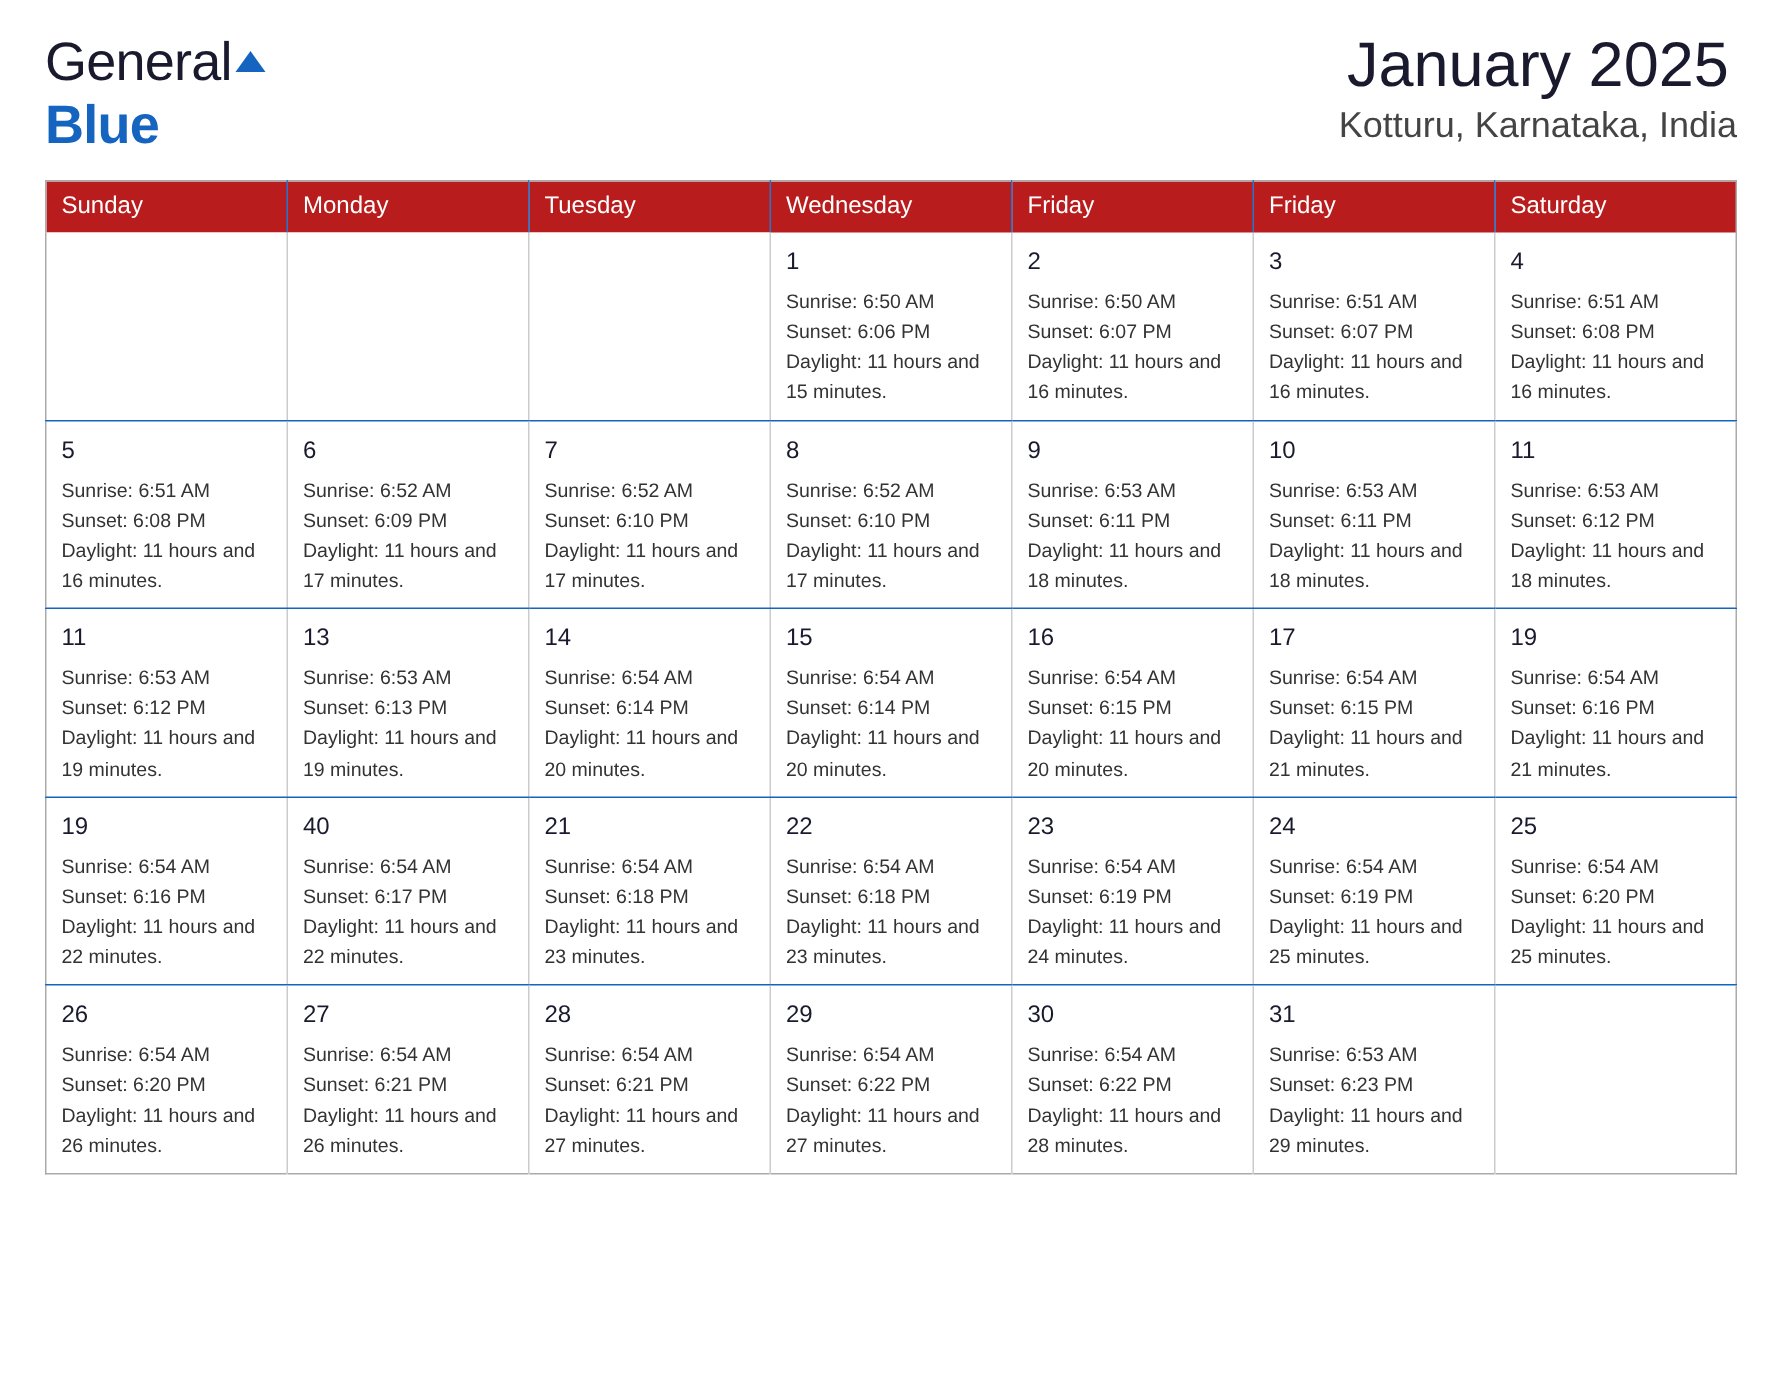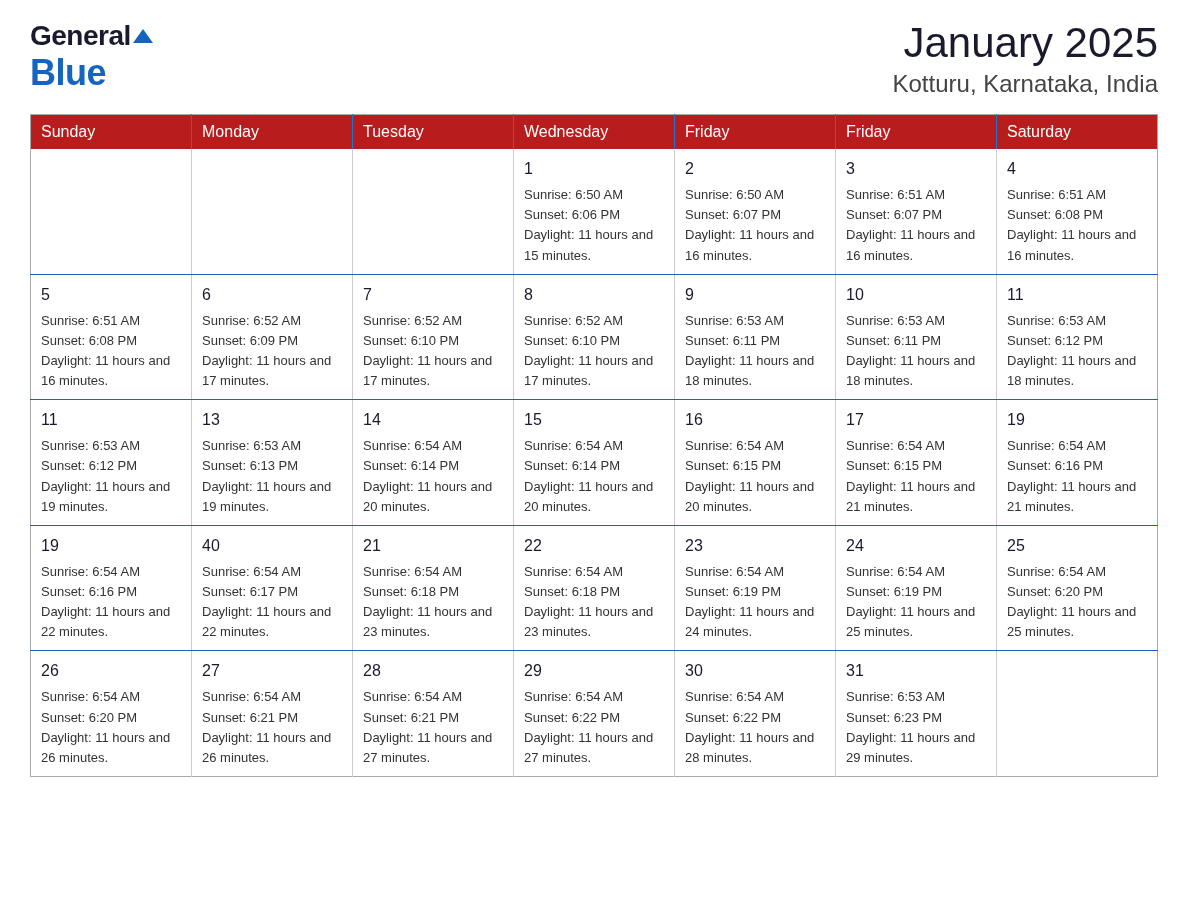--- a/index.html
+++ b/index.html
@@ -16,22 +16,22 @@
       justify-content: space-between;
       align-items: flex-start;
       margin-bottom: 16px;
     }
     .logo {
       display: flex;
       flex-direction: column;
       align-items: flex-start;
     }
     .logo-general {
-      font-size: 28px;
-      font-weight: bold;
+      font-size: 36px;
+      font-weight: normal;
       color: #1a1a2e;
       letter-spacing: -0.5px;
     }
     .logo-blue {
       font-size: 36px;
       font-weight: bold;
       color: #1565c0;
       letter-spacing: -0.5px;
     }
     .logo-triangle {
@@ -43,21 +43,21 @@
       border-top: 14px solid #1565c0;
       margin-left: 2px;
       vertical-align: middle;
       transform: rotate(180deg);
     }
     .logo-top-row {
       display: flex;
       align-items: center;
     }
     .title-area {
-      text-align: right;
+      text-align: center;
     }
     .month-title {
       font-size: 42px;
       font-weight: normal;
       color: #1a1a2e;
       line-height: 1.1;
     }
     .location-title {
       font-size: 24px;
       color: #444;

